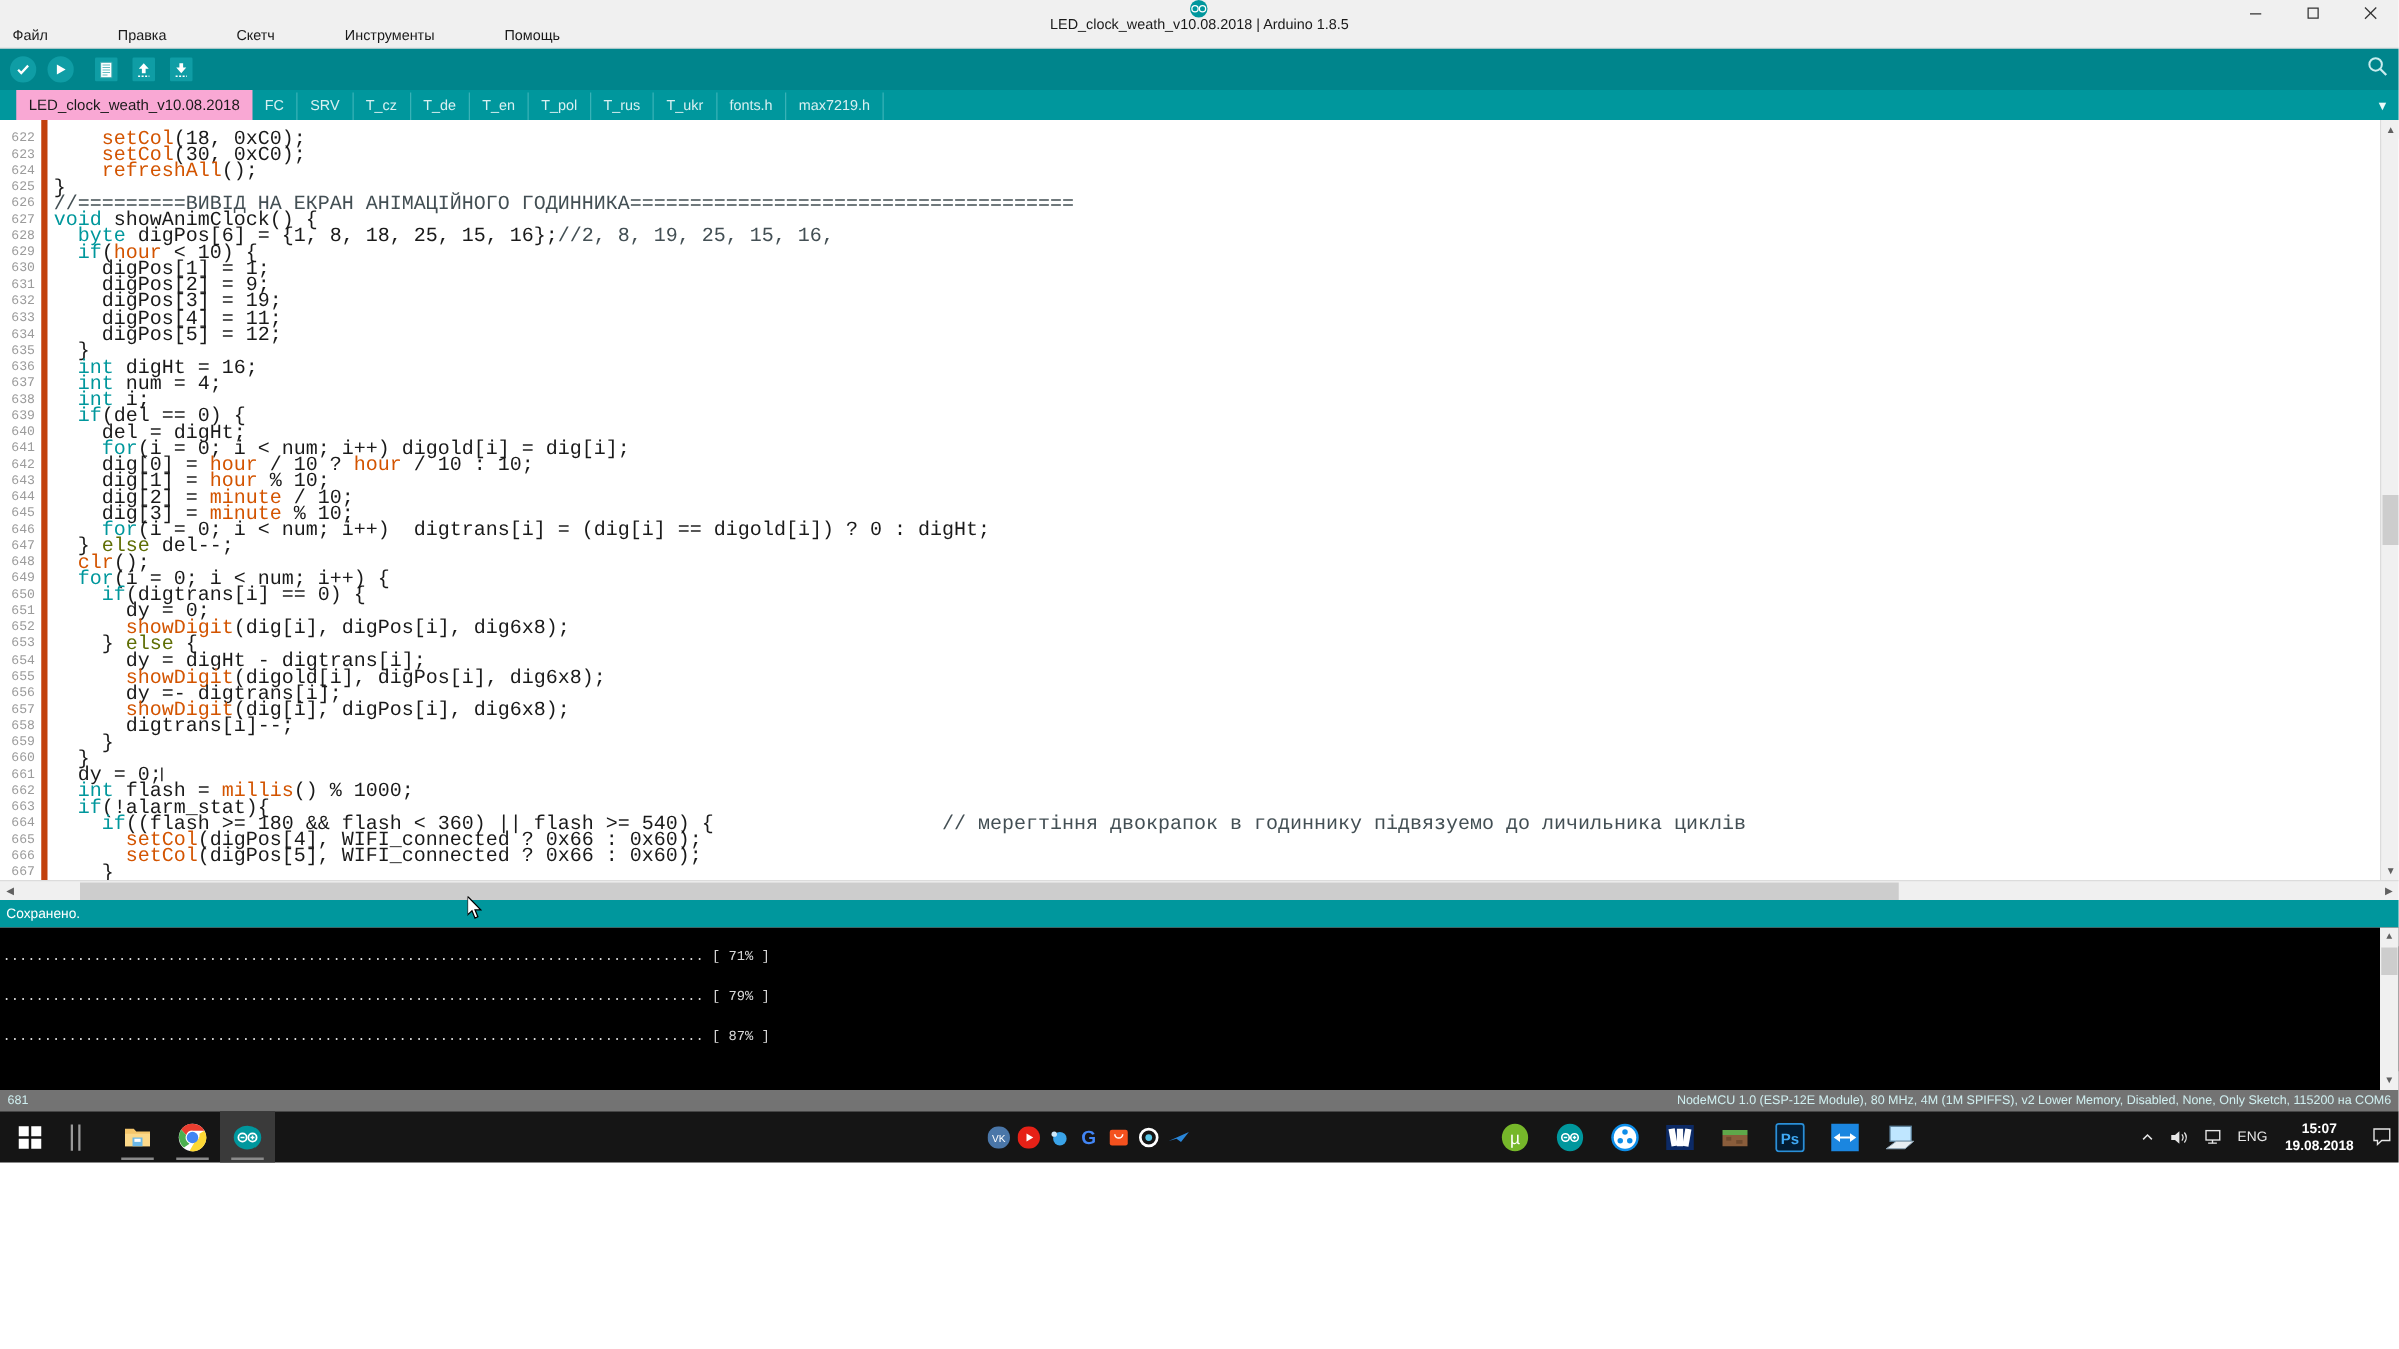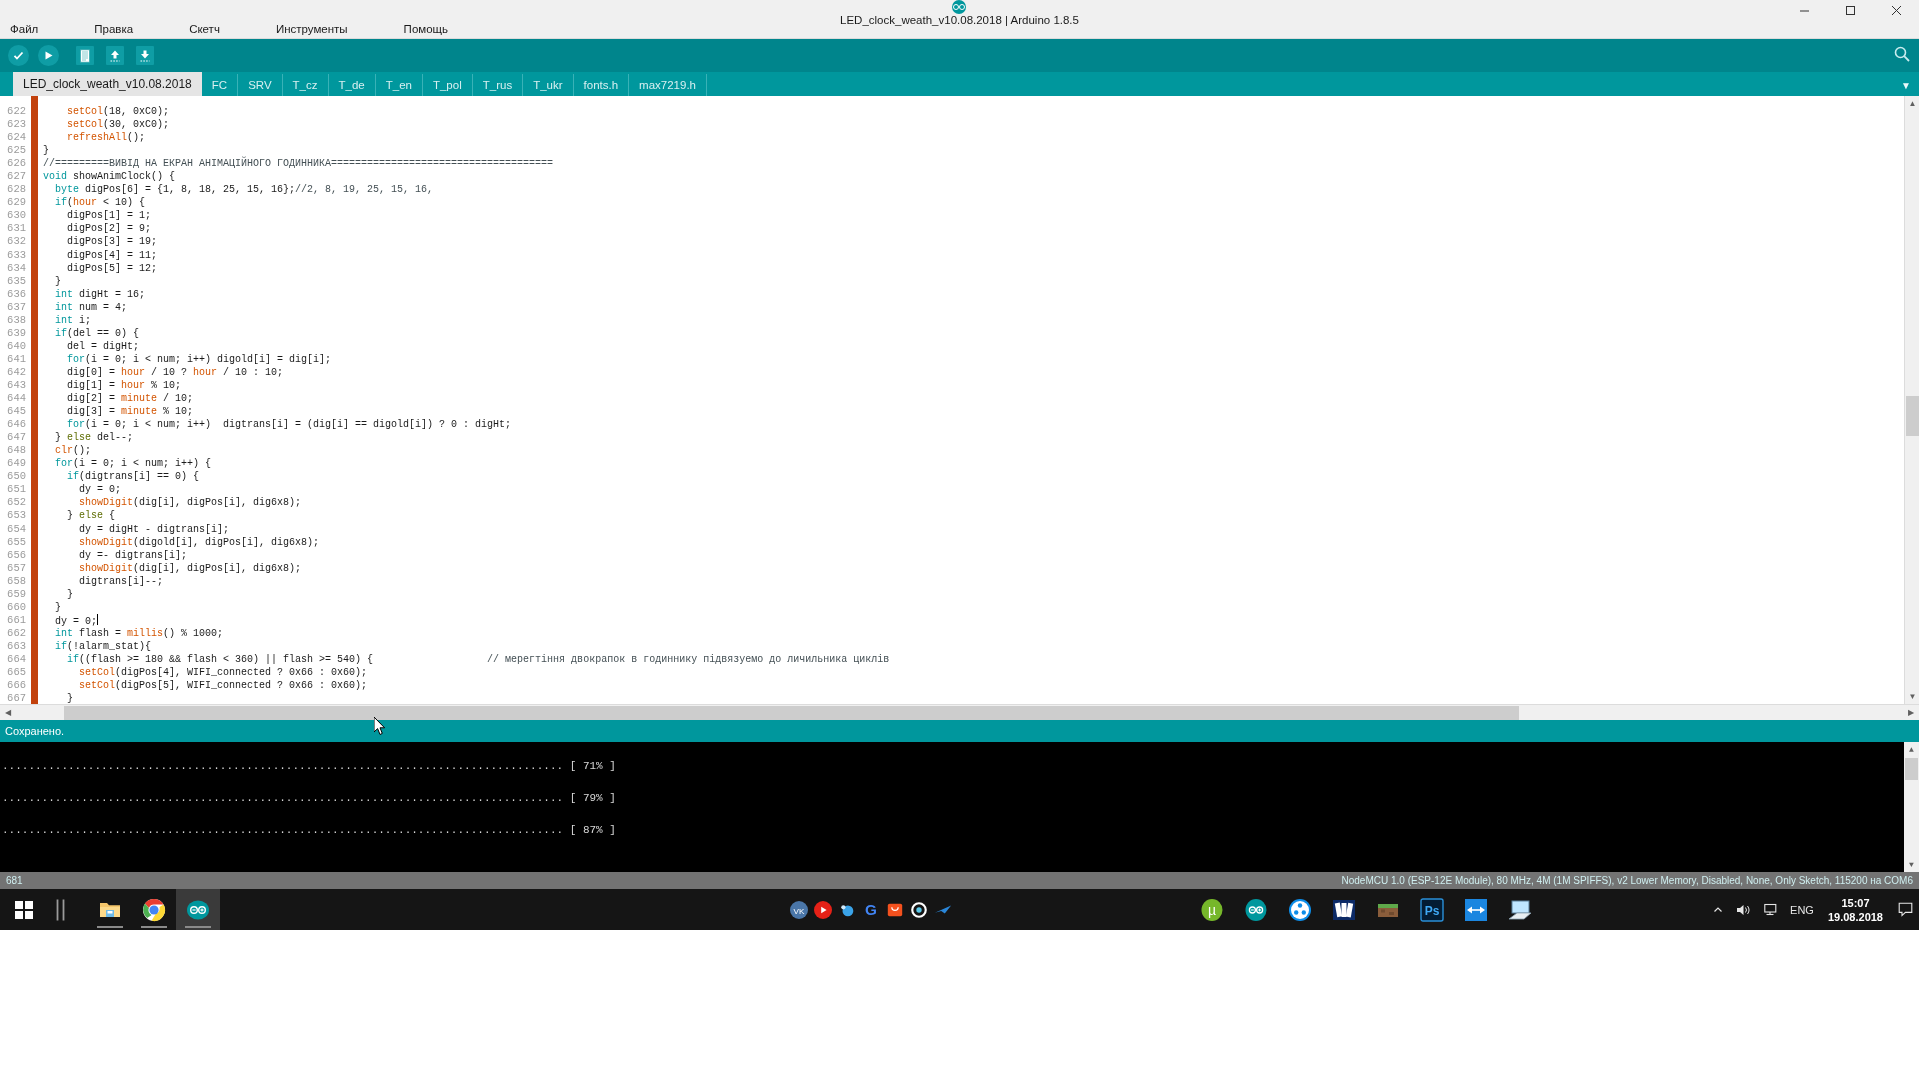--- a/index.html
+++ b/index.html
@@ -120,21 +120,21 @@
     height: 22px;
     padding: 0 10px;
     font-size: 11.5px;
     color: #d8f0f1;
     display: flex;
     align-items: center;
     border-right: 1px solid #39b2b7;
     white-space: nowrap;
   }
   .tab.active {
-    background: #e5e5e5;
+    background: #f9a8d4;
     color: #1a1a1a;
     height: 24px;
     border-right: none;
     font-size: 12px;
   }
   #tab-menu-arrow {
     position: absolute;
     right: 8px; bottom: 5px;
     color: #eafafa;
     font-size: 10px;
@@ -144,39 +144,39 @@
   #editor-wrap {
     position: relative;
     height: 608px;
     background: #ffffff;
     display: flex;
     overflow: hidden;
   }
   #gutter {
     width: 38px;
     background: #ffffff;
-    border-right: 7px solid #c2410c;
+    border-right: 5px solid #c2410c;
     padding-top: 4px;
     flex: 0 0 auto;
     text-align: right;
   }
   .lineno {
     font-family: "Liberation Mono", monospace;
     font-size: 10.5px;
     line-height: 13.05px;
     color: #9b9b9b;
     padding-right: 5px;
     height: 13.05px;
   }
   #code {
     flex: 1 1 auto;
     padding-top: 4px;
     padding-left: 5px;
     font-family: "Liberation Mono", monospace;
-    font-size: 10px;
+    font-size: 16px;
     line-height: 13.05px;
     color: #1a1a1a;
     white-space: pre;
     overflow: hidden;
     position: relative;
   }
   .cl { height: 13.05px; white-space: pre; }
   .kw   { color: #00979c; }         
   .kw2  { color: #5e6d03; }         
   .fn   { color: #d35400; }         

